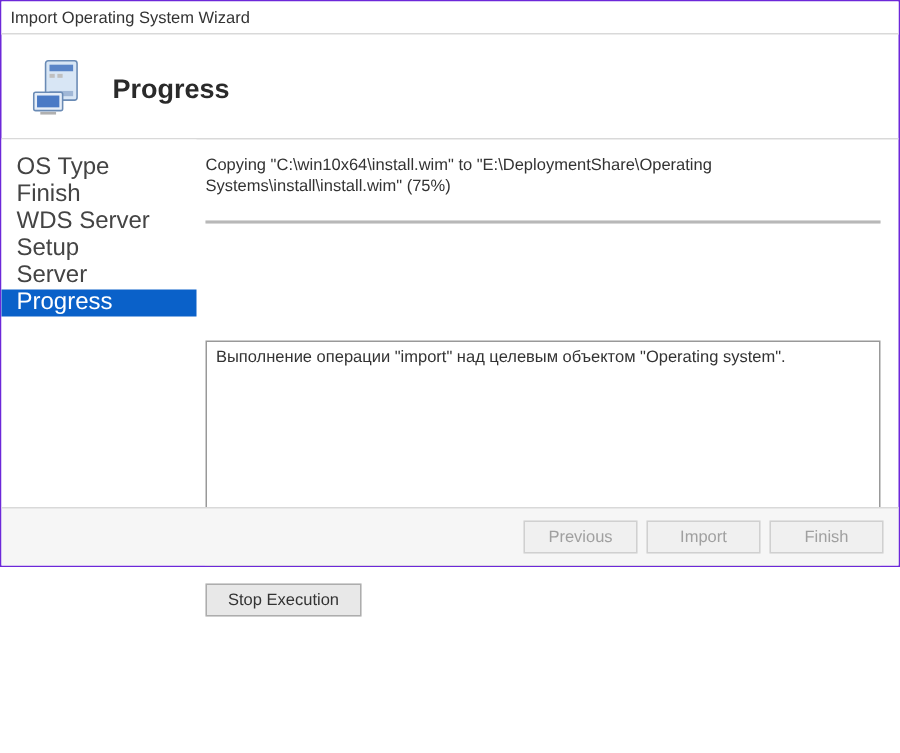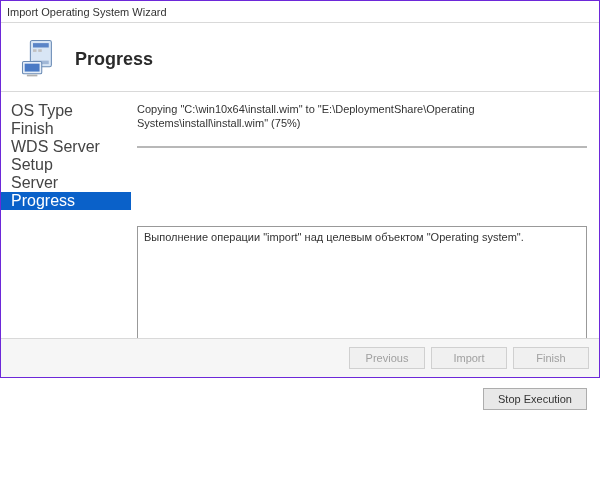--- a/index.html
+++ b/index.html
@@ -12,21 +12,21 @@
     .divider { height: 1px; background: #d9d9d9; }
     .content { flex: 1; display: flex; min-height: 0; }
     .sidebar { width: 130px; padding: 10px 0; background: #fff; }
     .sidebar-item { padding: 2px 10px; font-size: 16px; color: #444; cursor: pointer; line-height: 14px; }
     .sidebar-item.active { background: #0a61c9; color: #fff; }
     .main { flex: 1; padding: 10px 12px 6px 6px; display: flex; flex-direction: column; gap: 8px; min-height: 0; }
     .status-text { font-size: 11px; color: #333; line-height: 14px; }
     .progress-container { height: 18px; border: 1px solid #b8b8b8; background: #f0f0f0; margin-top: 8px; }
     .progress-bar { height: 100%; background: linear-gradient(to bottom, #18c218, #0aa60a); }
     .log-box { flex: 1; min-height: 150px; border: 1px solid #999; background: #fff; padding: 4px 6px; font-size: 11px; color: #333; overflow: auto; margin-top: 70px; }
-    .stop-row { display: flex; justify-content: flex-end; padding-top: 4px; }
+    .stop-row { display: flex; justify-content: flex-start; padding-top: 4px; }
     .footer { padding: 8px 10px; display: flex; justify-content: flex-end; gap: 6px; border-top: 1px solid #d9d9d9; background: #f6f6f6; }
     button { font-family: inherit; font-size: 11px; padding: 4px 14px; background: #e8e8e8; border: 1px solid #adadad; color: #333; cursor: pointer; min-width: 76px; }
     button:disabled { color: #a0a0a0; background: #f0f0f0; border-color: #d0d0d0; cursor: default; }
   </style>
 </head>
 <body>
 
 <div class="window">
   <div class="titlebar">
     <span>Import Operating System Wizard</span>

